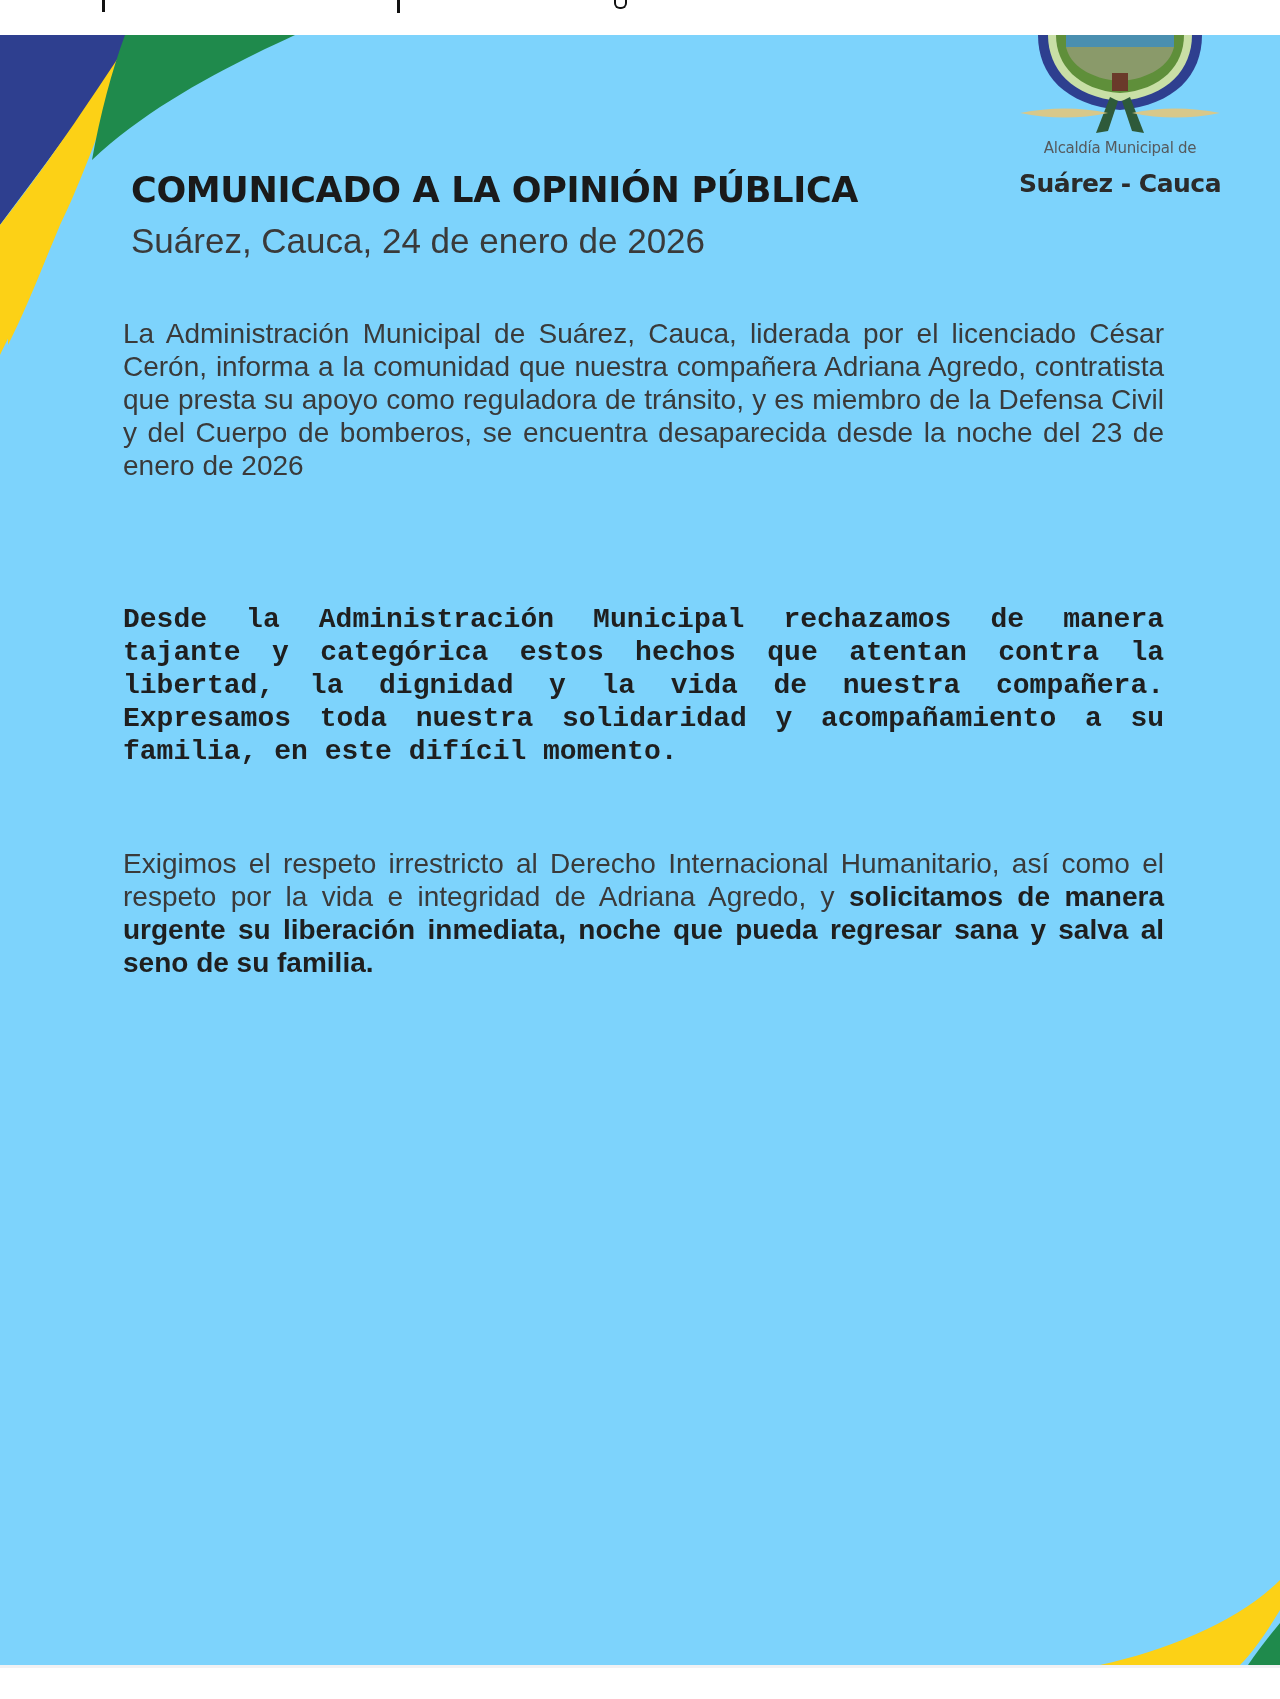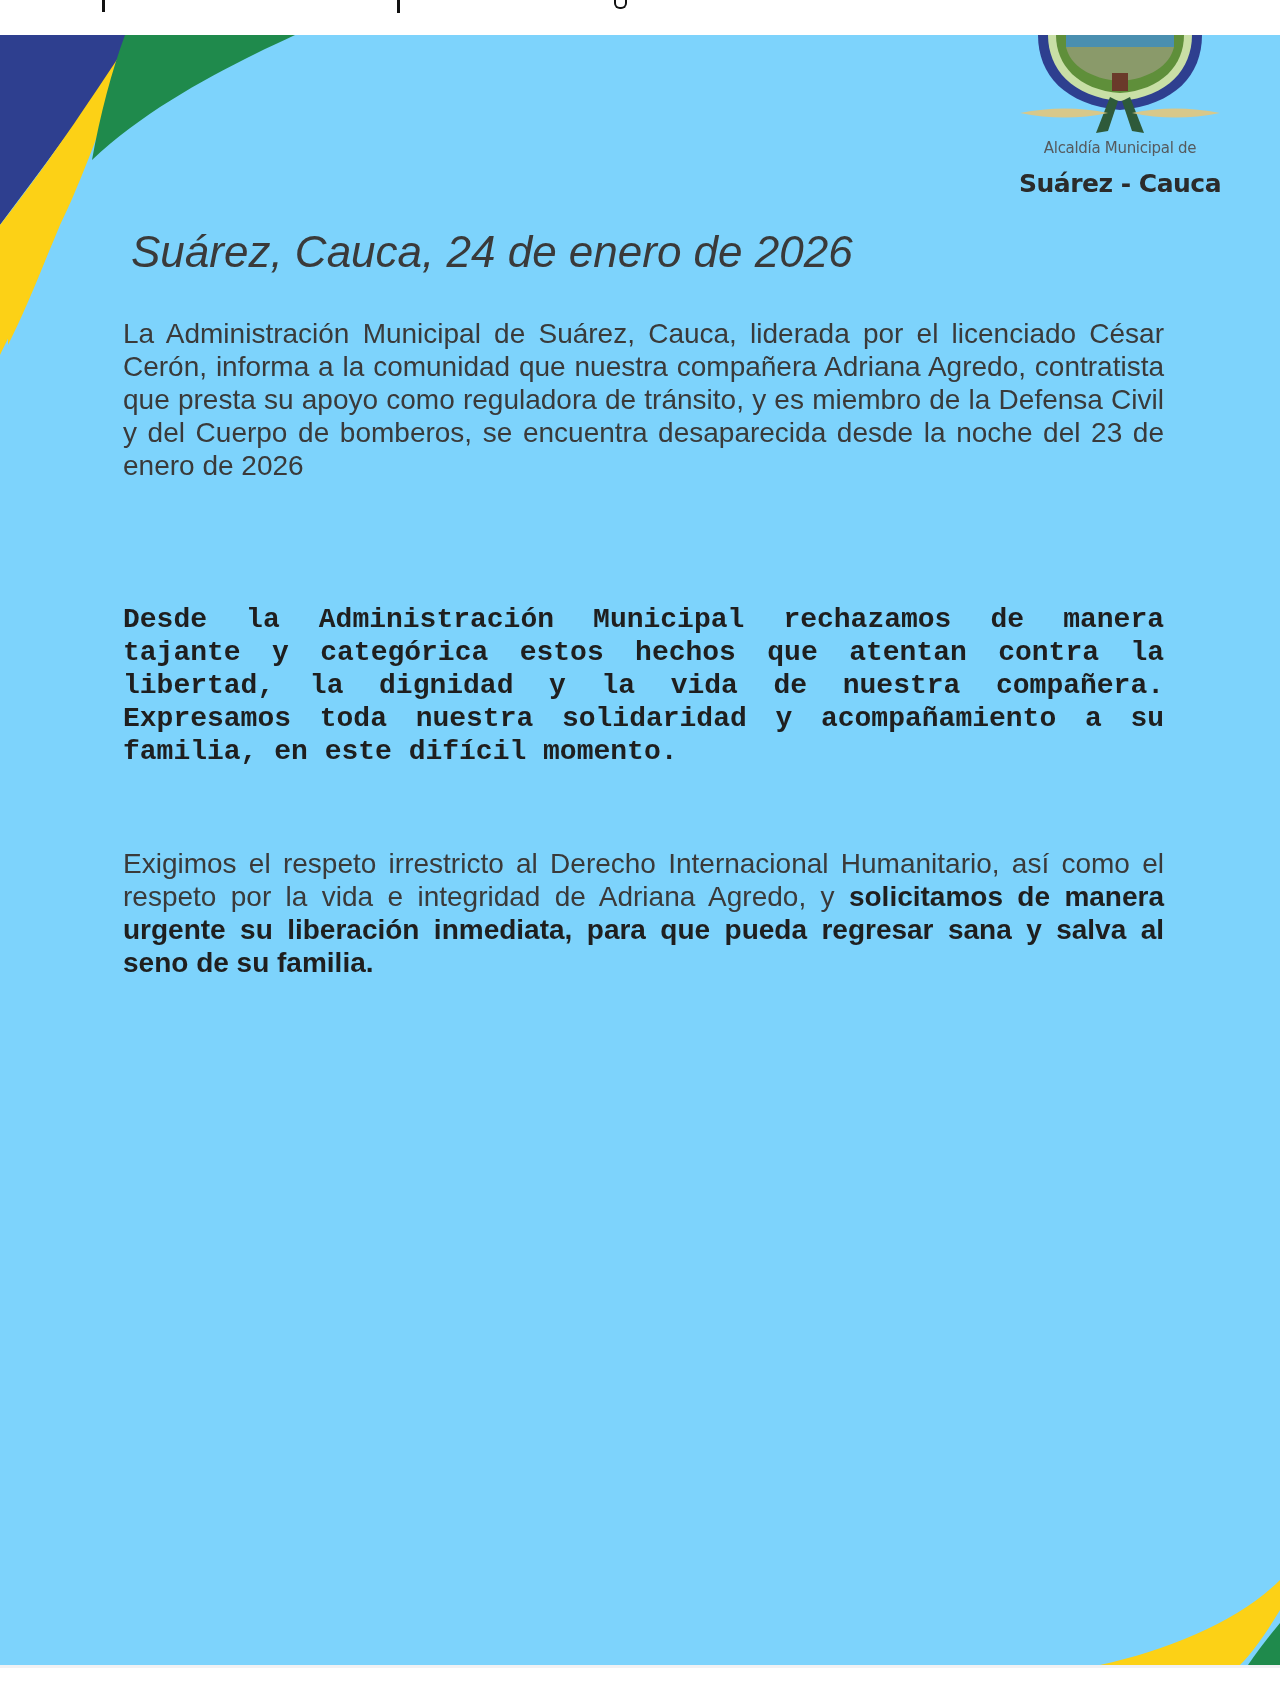--- a/index.html
+++ b/index.html
@@ -73,25 +73,24 @@
       left: 131px; top: 135px;
       font-family: "DejaVu Sans", sans-serif;
       font-size: 35px;
       font-weight: bold;
       color: #1a1a1a;
       letter-spacing: -0.3px;
       white-space: nowrap;
     }
     .date-line {
       position: absolute;
-      left: 131px; top: 192px;
-      font-size: 44px;
+      left: 131px; top: 186px;
+      font-size: 35px;
       color: #3a3a3a;
       white-space: nowrap;
-      font-style: italic;
     }
     .para {
       position: absolute;
       left: 123px;
       width: 1041px;
       font-size: 28px;
       line-height: 33px;
       color: #3a3a3a;
       text-align: justify;
     }
@@ -144,27 +143,28 @@
 
       <path d="M20 78 C50 72 80 72 108 78 C80 84 50 84 20 78 Z" fill="#d8c88a"></path>
       <path d="M132 78 C160 72 190 72 220 78 C190 84 160 84 132 78 Z" fill="#d8c88a"></path>
     </svg>
   </div>
   <div class="logo-caption">
     <div class="logo-line1">Alcaldía Municipal de</div>
     <div class="logo-line2">Suárez - Cauca</div>
   </div>
 
+  <div class="title">COMUNICADO A LA OPINIÓN PÚBLICA</div>
   <div class="date-line">Suárez, Cauca, 24 de enero de  2026</div>
 
   <p class="para" id="p1" style="margin:0;">La Administración Municipal de Suárez, Cauca, liderada por el licenciado César Cerón, informa a la comunidad que nuestra compañera Adriana Agredo, contratista que presta su apoyo como reguladora de tránsito, y es miembro  de la Defensa Civil y del Cuerpo de bomberos, se encuentra desaparecida desde la noche del 23 de enero de 2026</p>
 
   <p class="para bold" id="p2" style="margin:0;font-family:Liberation Mono, monospace;">Desde la Administración Municipal rechazamos de manera tajante y categórica estos hechos que atentan contra la libertad, la dignidad y la vida de nuestra compañera. Expresamos toda nuestra solidaridad y acompañamiento a su familia, en este difícil momento.</p>
 
-  <p class="para" id="p3" style="margin:0;"><span>Exigimos el respeto irrestricto al Derecho Internacional Humanitario, así como el respeto por la vida e integridad de Adriana Agredo, y </span><span class="strong">solicitamos de manera urgente su liberación inmediata, para que pueda regresar sana y salva al seno de su familia.</span></p>
+  <p class="para" id="p3" style="margin:0;"><span>Exigimos el respeto irrestricto al Derecho Internacional Humanitario, así como el respeto por la vida e integridad de Adriana Agredo, y </span><span class="strong">solicitamos de manera urgente su liberación inmediata, noche que pueda regresar sana y salva al seno de su familia.</span></p>
 
 
   <svg class="decor" style="left:1060px; top:1530px;" width="220" height="100" viewBox="0 0 220 100">
     <path d="M40 100 C110 85 180 55 220 15 L220 45 C205 70 192 88 180 100 Z" fill="#fcd116"></path>
     <path d="M188 100 C198 85 210 70 220 58 L220 100 Z" fill="#1f8a4c"></path>
   </svg>
 </div>
 
 <div class="bottom-line"></div>
 

